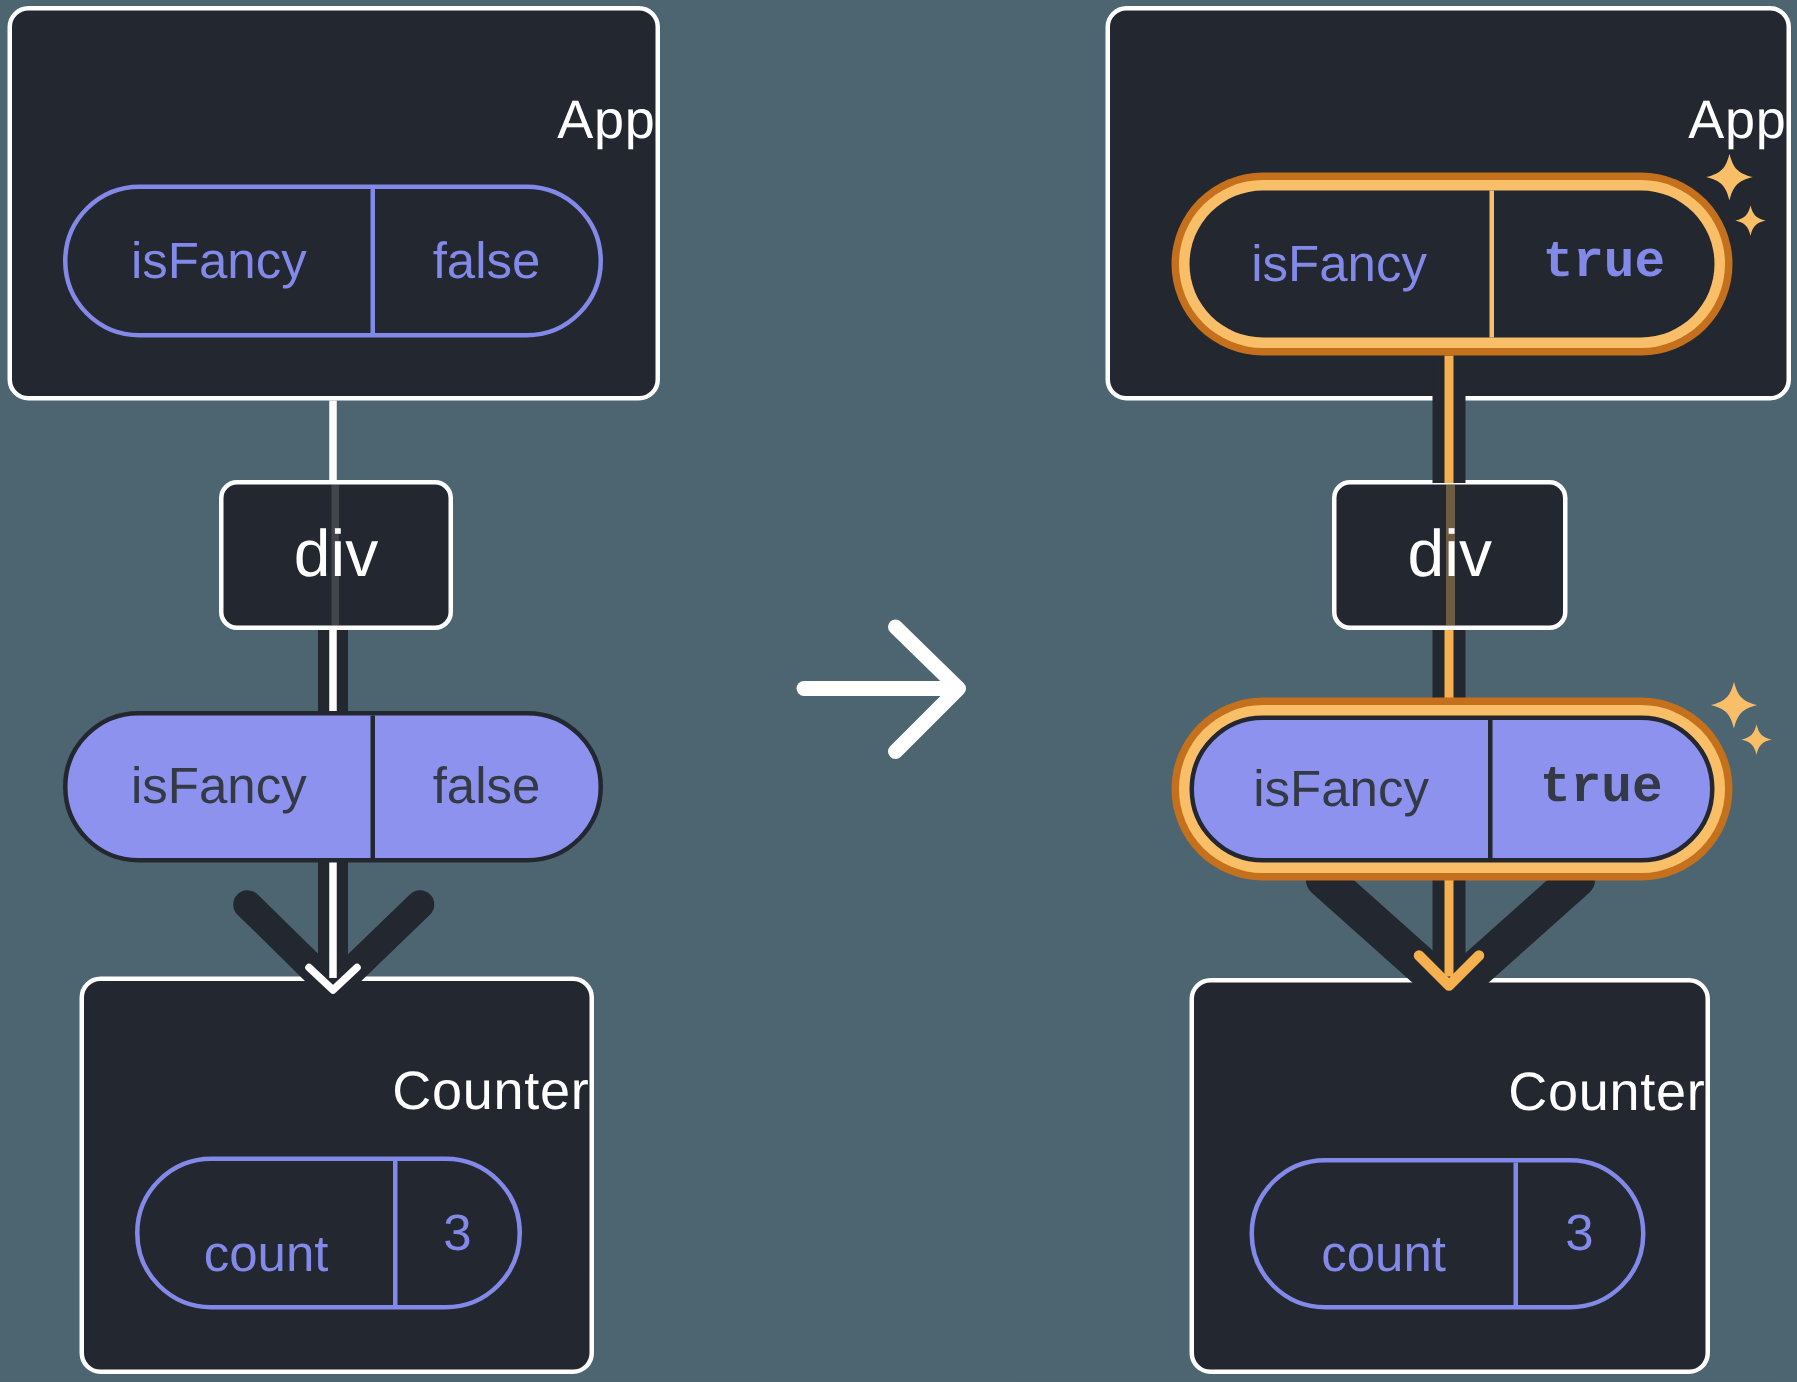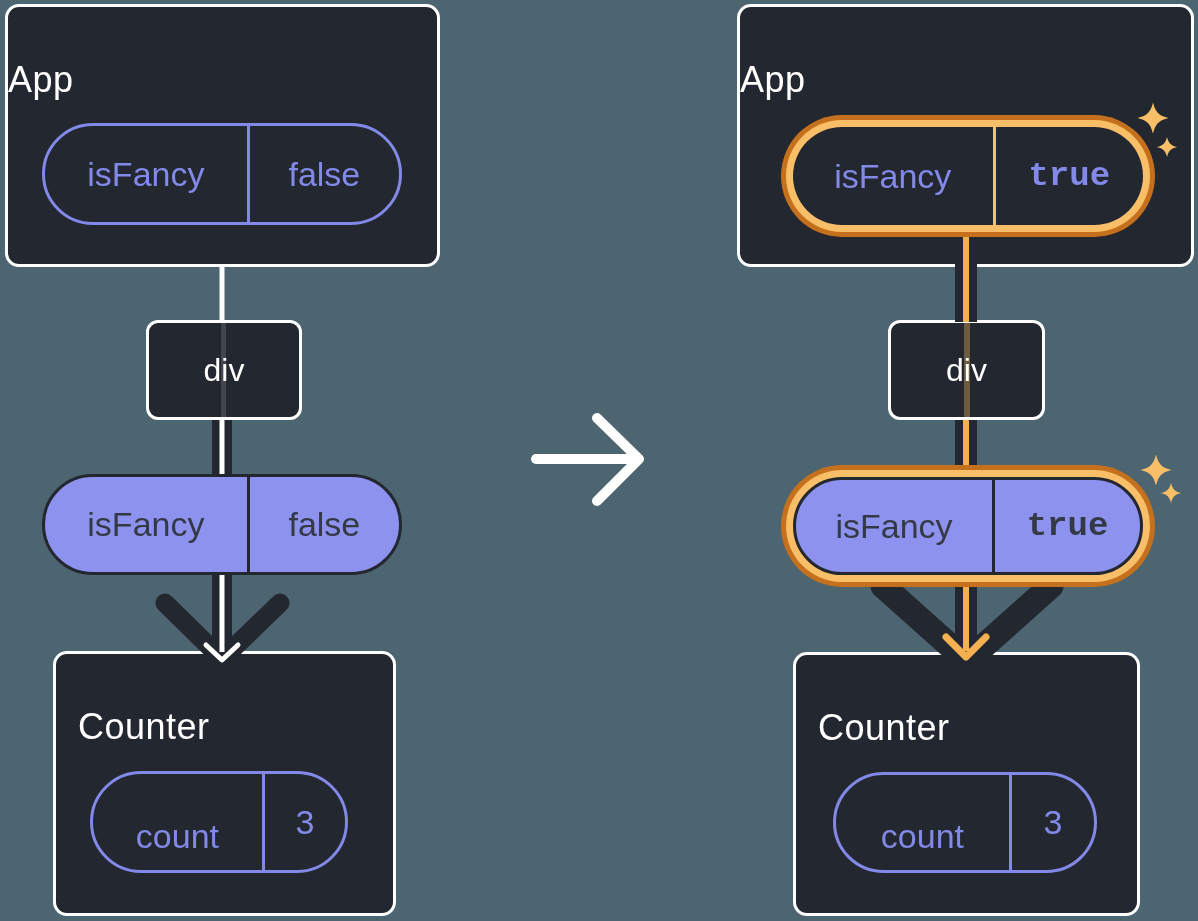--- a/index.html
+++ b/index.html
@@ -30,45 +30,45 @@
     position:absolute;
     background:var(--panel);
     border:3px solid var(--white);
     border-radius:14px;
     box-sizing:border-box;
     z-index:1;
   }
   .box-title{
     position:absolute;
     left:0;width:100%;
-    text-align:left;
+    text-align:right;
     color:var(--white);
     font-size:36px;
     letter-spacing:.5px;
   }
   .app-box-left  {left:5px;  top:4px;  width:435px; height:263px;}
   .app-box-right {left:737px;top:4px;  width:457px; height:263px;}
   .app-box .box-title{top:52px;}
   .counter-box-left {left:53px; top:651px;width:343px;height:265px;}
   .counter-box-right{left:793px;top:652px;width:347px;height:264px;}
-  .counter-box .box-title{top:52px;margin-left:22px;}
+  .counter-box .box-title{top:52px;}
   .div-box{
     position:absolute;
     background:var(--panel);
     border:3px solid var(--white);
     border-radius:12px;
     box-sizing:border-box;
     display:flex;align-items:center;justify-content:center;
     z-index:1;
   }
   .div-box-left {left:146px;top:320px;width:156px;height:100px;}
   .div-box-right{left:888px;top:320px;width:157px;height:100px;}
   .div-label{
     color:var(--white);
-    font-size:32px;
+    font-size:44px;
     position:relative;z-index:3;
   }
   .dim-stripe{
     position:absolute;
     top:0;bottom:0;
     left:calc(50% - 3px);
     width:5px;
     z-index:1;
   }
   .dim-stripe.white-dim {background:rgba(255,255,255,.14);}

